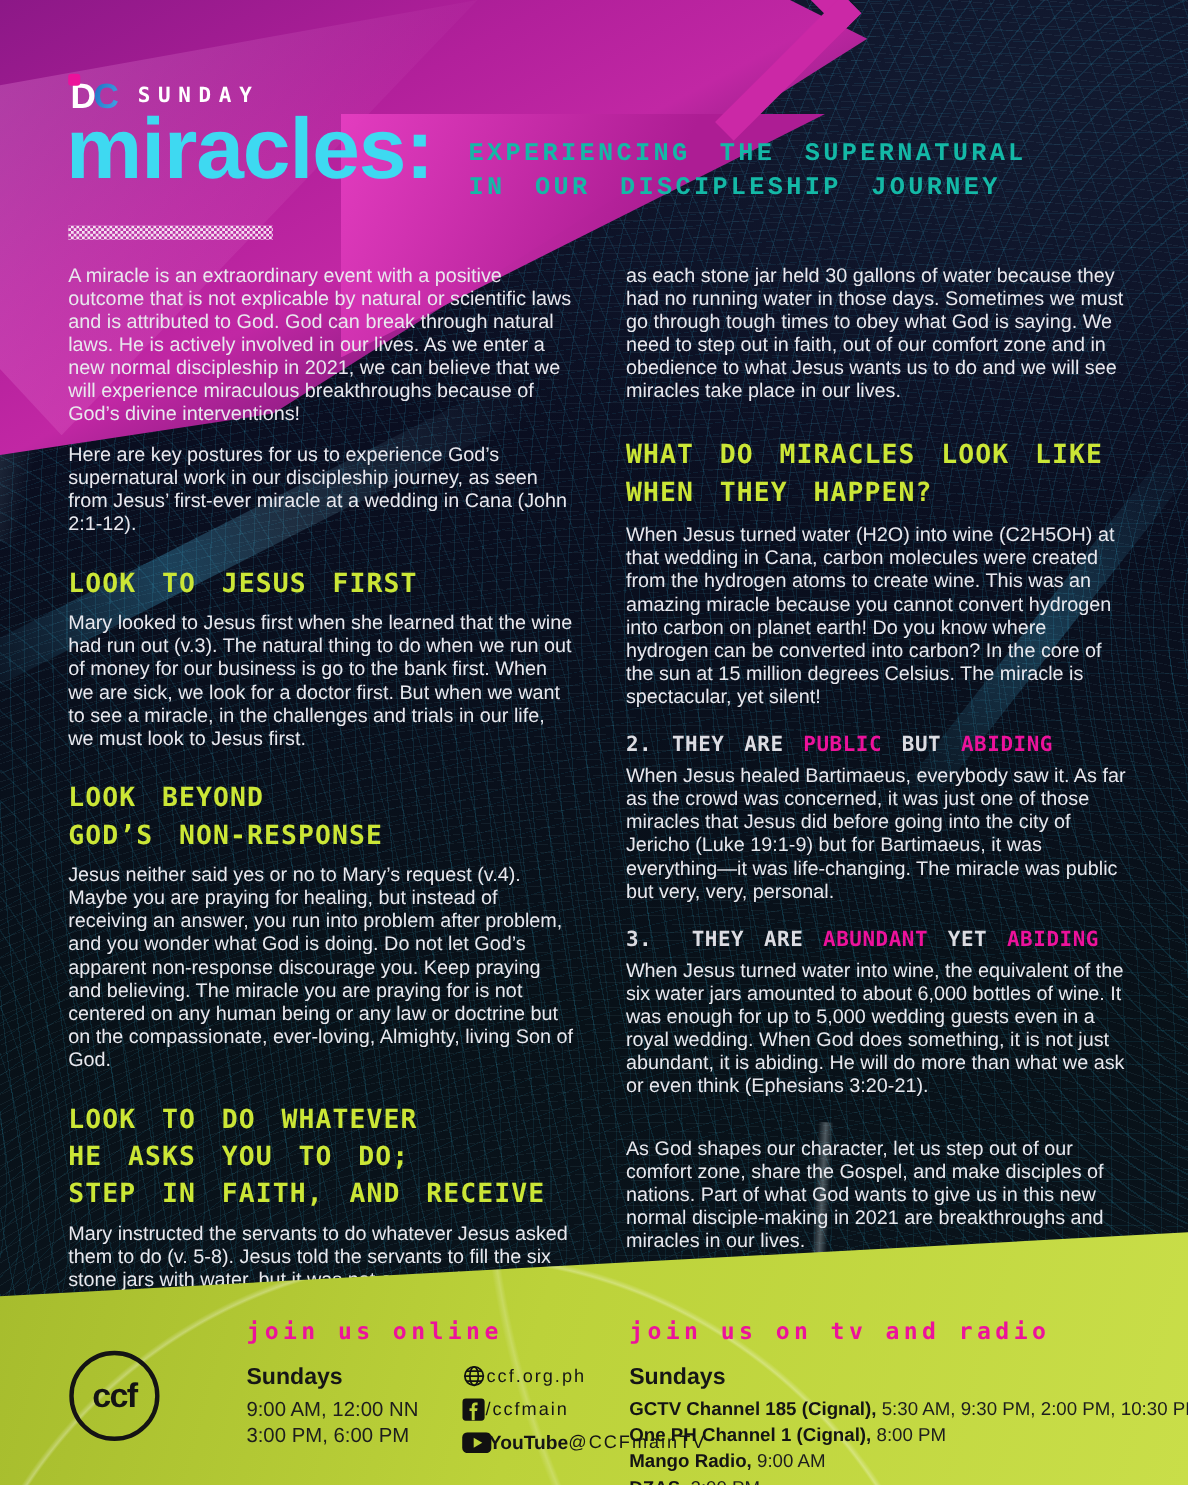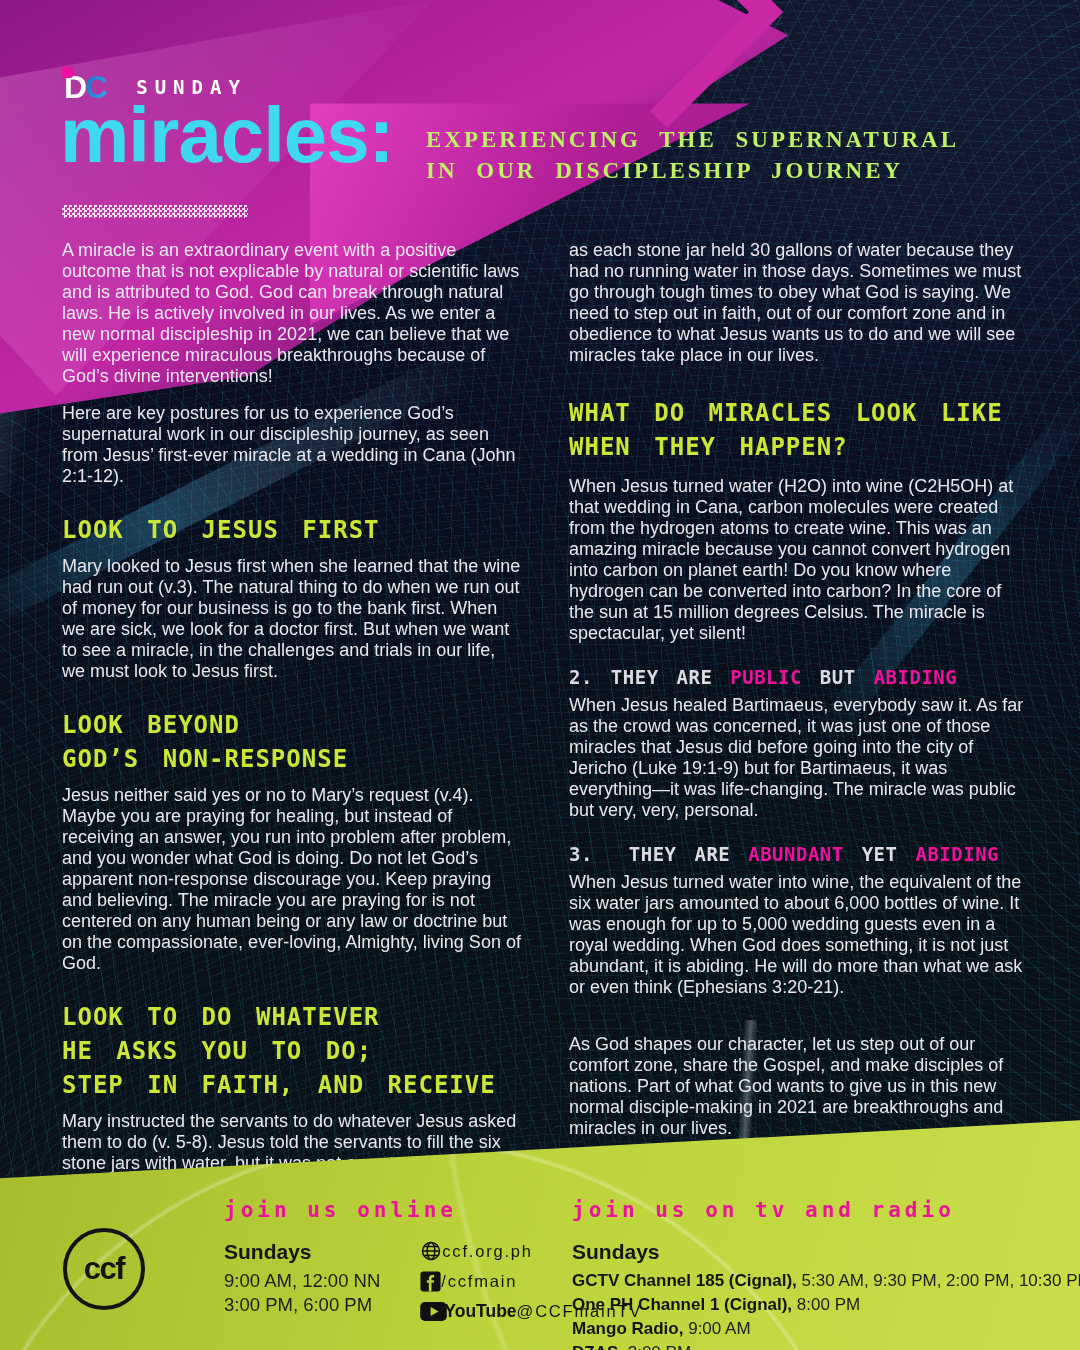--- a/index.html
+++ b/index.html
@@ -38,26 +38,26 @@
   .chevron{position:absolute;left:585px;top:-70px;width:140px;height:140px;
     border-top:24px solid #cb28a6;border-right:24px solid #cb28a6;transform:rotate(45deg);}
 
   
   .brand-row{position:absolute;left:62px;top:66px;display:flex;align-items:center;}
   .idc-logo{position:relative;display:inline-block;height:42px;}
   .idc-dot{position:absolute;left:0;top:1px;width:11px;height:11px;border-radius:3px;background:var(--accent_pink,#ec129b);}
   .idc-d{font-weight:bold;font-size:32px;line-height:42px;color:#fff;letter-spacing:-2px;padding-left:2px;}
   .idc-c{font-weight:bold;font-size:32px;line-height:42px;color:#2e8fd4;
          background:linear-gradient(110deg,#1b6fc0,#45a8e8);-webkit-background-clip:text;background-clip:text;-webkit-text-fill-color:transparent;}
-  .sunday{margin-left:28px;font-family:"DejaVu Sans Mono",monospace;font-weight:bold;font-size:19px;
+  .sunday{margin-left:17px;font-family:"DejaVu Sans Mono",monospace;font-weight:bold;font-size:19px;
           letter-spacing:7px;color:#fff;}
   .title{position:absolute;left:60px;top:96px;font-weight:bold;font-size:78px;line-height:1;
          letter-spacing:-1px;color:var(--cyan,#3ed9f1);}
-  .subtitle{position:absolute;left:426px;top:124px;font-family:Liberation Serif, serif;font-weight:bold;
-            font-size:23px;line-height:31px;letter-spacing:3px;word-spacing:10px;color:#bef264;}
+  .subtitle{position:absolute;left:426px;top:124px;font-family:Liberation Mono, monospace;font-weight:bold;
+            font-size:23px;line-height:31px;letter-spacing:3px;word-spacing:10px;color:#14b8a6;}
   .checker{position:absolute;left:62px;top:205px;width:186px;height:13px;
     background:repeating-conic-gradient(rgba(255,255,255,.85) 0% 25%, rgba(255,255,255,0) 0% 50%);
     background-size:5px 5px;}
 
   
   .content{position:absolute;top:240px;left:62px;width:966px;display:flex;gap:48px;}
   .col{width:462px;}
   .col p{margin:0 0 16px;font-size:18px;line-height:21px;color:var(--body_text,#e8e8ee);}
   h2.green{margin:26px 0 9px;font-family:"DejaVu Sans Mono",monospace;font-weight:bold;font-size:24px;
            line-height:34px;letter-spacing:1px;word-spacing:8px;color:var(--lime,#cbe636);white-space:pre-line;}

